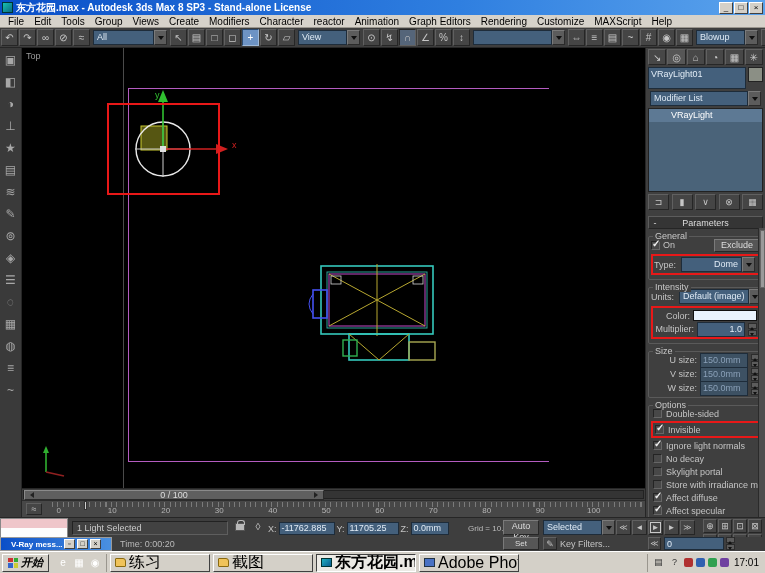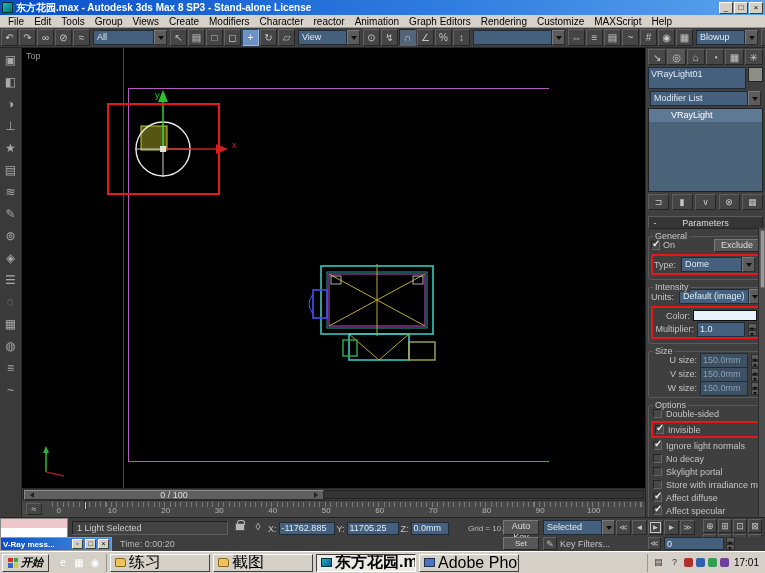--- a/index.html
+++ b/index.html
@@ -77,21 +77,21 @@
   .chkbox{width:9px;height:9px;background:#484848;border:1px solid;border-color:#242424 #666 #666 #242424;
     position:relative;flex:none;}
   .chkbox .mk{position:absolute;left:0px;top:-4px;color:#f0f0f0;font-size:10px;font-weight:bold;}
   .btn{background:#565656;border:1px solid;border-color:#7a7a7a #272727 #272727 #7a7a7a;color:#ddd;
     font-size:9px;line-height:11px;padding:0 6px;height:13px;}
   .spin{width:9px;height:13px;display:flex;flex-direction:column;gap:1px;flex:none;}
   .spin i{flex:1;background:#5c5c5c;border:1px solid #2c2c2c;position:relative;}
   .spin i.up::after,.spin i.dn::after{content:"";position:absolute;left:1px;border:2px solid transparent;}
   .spin i.up::after{top:1px;border-bottom:3px solid #111;}
   .spin i.dn::after{top:2px;border-top:3px solid #111;}
-  .redbox{border:2px solid #e81818;margin:2px 0;padding:1px 1px;}
+  .redbox{border:2px solid #e81818;margin:2px 0;padding:1px 1px;text-align:right;}
   .colorsw{width:64px;height:11px;background:#e9f3fe;border:1px solid #111;}
   .dis{color:#8aa0b8;background:#3d5163;}
   .optrow{display:flex;align-items:center;gap:4px;height:13px;padding-left:2px;}
   .optrow.hl{border:2px solid #e81818;height:17px;margin:1px 0;}
   .pscroll{position:absolute;right:0;top:180px;bottom:0;width:7px;background:#4e4e4e;border-left:1px solid #2a2a2a;}
   .pscroll .thumb{position:absolute;top:2px;left:1px;width:5px;height:58px;background:#9a9a9a;border:1px solid #666;}
 
   
   .timeslider{position:absolute;left:22px;top:488px;width:623px;height:12px;background:#3c3c3c;border-top:1px solid #262626;}
   .ts-track{position:absolute;left:1px;top:1px;right:1px;bottom:1px;background:#343434;border:1px solid #222;}
@@ -127,21 +127,21 @@
   .akey{position:absolute;left:503px;top:2px;width:36px;height:15px;}
   .seldd{position:absolute;left:541px;top:2px;width:72px;}
   .playb{position:absolute;left:616px;top:2px;display:flex;gap:1px;}
   .playb .ibtn{width:15px;height:15px;font-size:8px;}
   .playb .boxed{outline:1px solid #c8c8c8;outline-offset:-3px;}
   .navgrid{position:absolute;left:703px;top:1px;width:62px;display:flex;flex-wrap:wrap;gap:1px;}
   .navgrid .ibtn{width:14px;height:14px;font-size:9px;}
 
   .status2{position:absolute;left:0;top:537px;width:765px;height:14px;background:#3e3e3e;color:#b9b9b9;font-size:9px;}
   .vraywin{position:absolute;left:0;top:0;width:112px;height:14px;background:linear-gradient(90deg,#0a4fc8,#4a90e0);
-    border:1px solid #9a9a9a;display:flex;align-items:center;padding:0 2px;}
+    border:1px solid #9a9a9a;display:flex;align-items:center;padding:0 10px;}
   .vraywin .vt{color:#fff;font-size:8px;font-weight:bold;flex:1;white-space:nowrap;overflow:hidden;}
   .vraywin .winbtn{width:11px;height:10px;font-size:7px;line-height:8px;}
   .timetxt{position:absolute;left:120px;top:2px;}
   .skey{position:absolute;left:503px;top:0px;width:36px;height:13px;font-size:8px;}
   .keyicon{position:absolute;left:543px;top:0px;width:14px;height:13px;font-size:9px;}
   .keyfilters{position:absolute;left:560px;top:2px;color:#c4c4c4;}
   .gotost{position:absolute;left:648px;top:0px;width:13px;height:13px;font-size:8px;}
   .framefield{position:absolute;left:664px;top:0px;width:60px;height:13px;}
   .framespin{position:absolute;left:726px;top:0px;}
 

